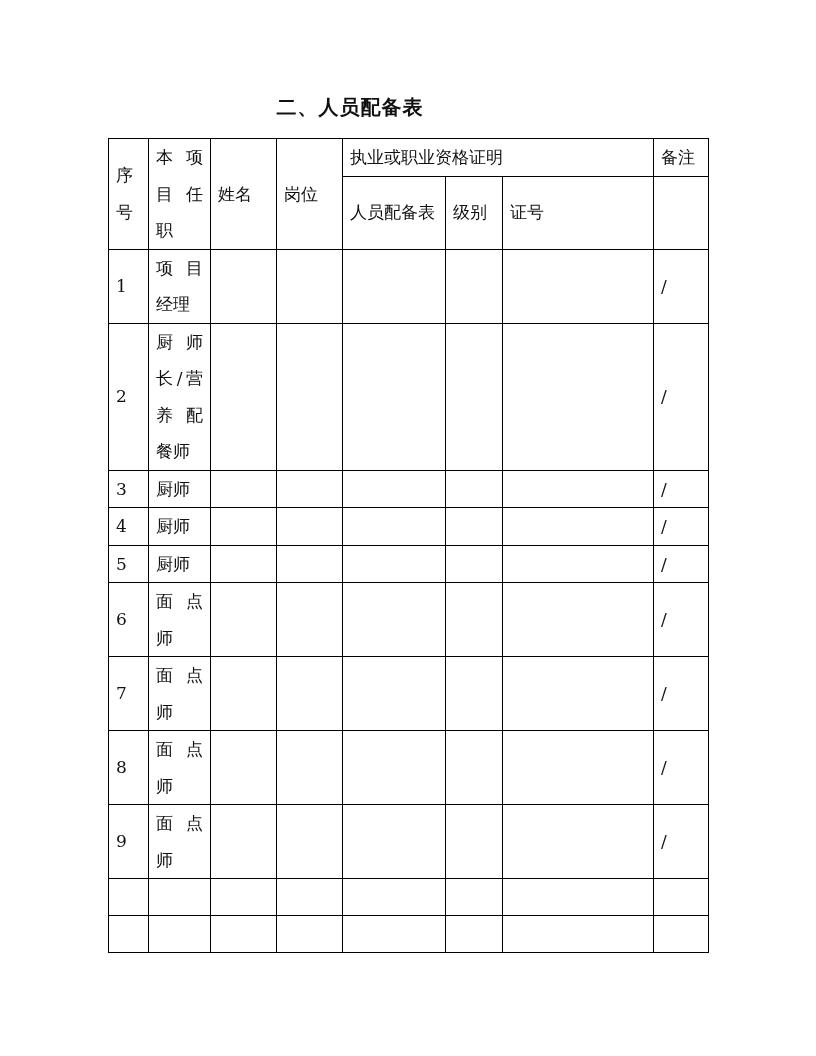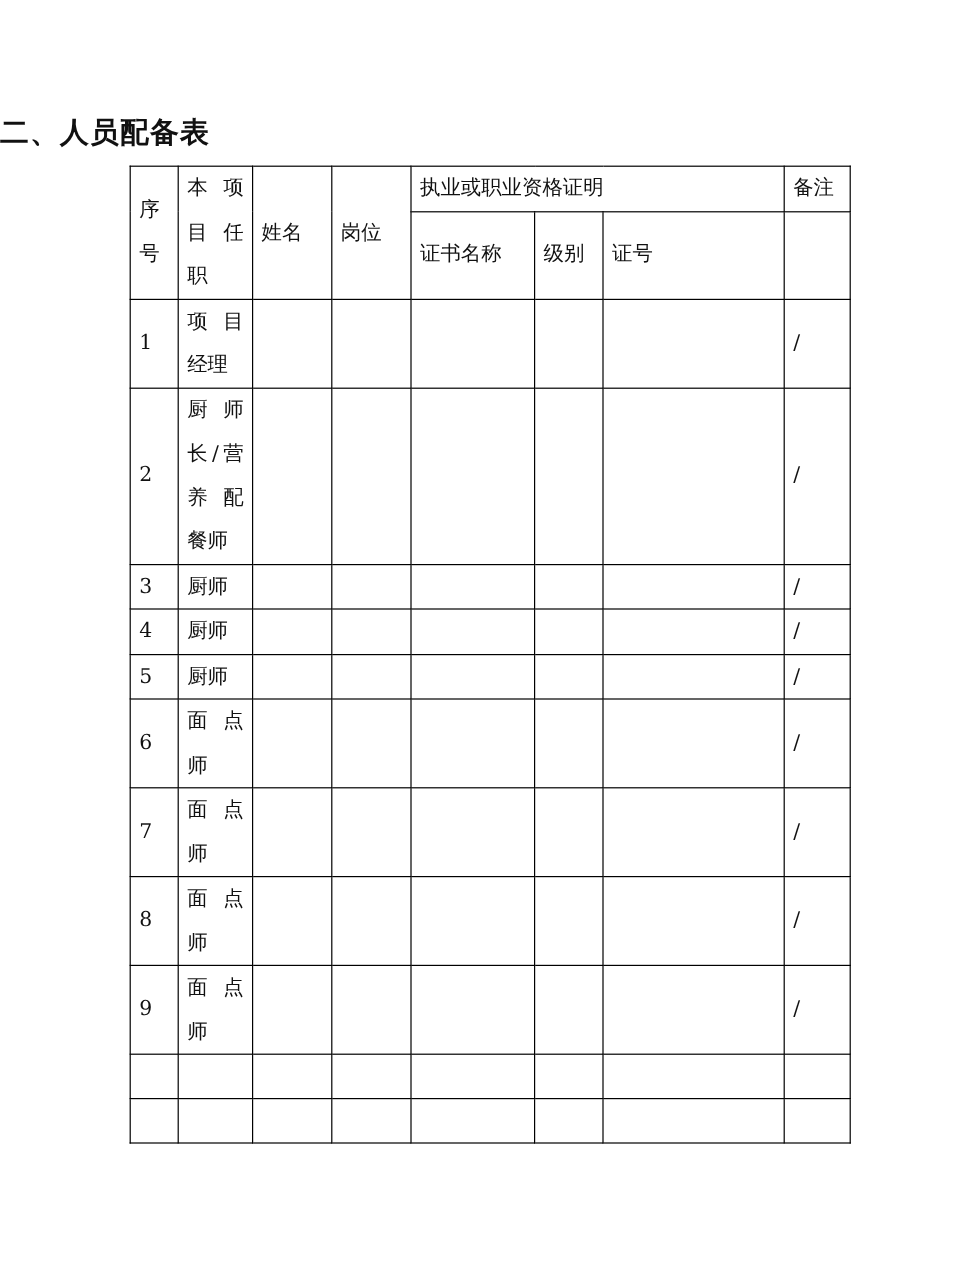--- a/index.html
+++ b/index.html
@@ -1,19 +1,19 @@
 <!DOCTYPE html>
 <html><head>
 <meta charset="utf-8">
 <style>
   html, body { margin: 0; padding: 0; background: #ffffff; }
   body { width: 816px; height: 1056px; position: relative; overflow: hidden;
          font-family: "DejaVu Serif", "Liberation Serif", serif; color: #111; }
-  .title { position: absolute; left: 0; width: 700px; top: 94px; 
-           font-size: 24px; font-weight: bold; letter-spacing: 1px;
+  .title { position: absolute; left: 0; width: 700px; top: 94px; text-align: center;
+           font-size: 20px; font-weight: bold; letter-spacing: 1px;
            font-family: "DejaVu Sans", "Liberation Sans", sans-serif; }
   table.staff { position: absolute; left: 108px; top: 138px; border-collapse: collapse;
                 table-layout: fixed; width: 600px; }
   table.staff td { border: 1.3px solid #000; padding: 0 7px; vertical-align: middle;
                    font-size: 17px; line-height: 36.5px; overflow: hidden; }
   td.top { vertical-align: top; }
   .lines .ln { display: flex; justify-content: space-between; white-space: nowrap; }
   .lines .ln.last { justify-content: flex-start; }
 </style>
 </head>
@@ -50,21 +50,21 @@
           <div class="ln last">
             <span>职</span>
           </div>
         </td>
       <td rowspan="2">姓名</td>
       <td rowspan="2">岗位</td>
       <td colspan="3" class="top">执业或职业资格证明</td>
       <td class="top">备注</td>
     </tr>
     <tr style="height:73px">
-      <td>证书名称</td>
+      <td>人员配备表</td>
       <td>级别</td>
       <td>证号</td>
       <td></td>
     </tr>
   <tr style="height: 73px;">
         <td>1</td>
         <td class="lines top">
           <div class="ln">
             <span>项</span>
             <span>目</span>

